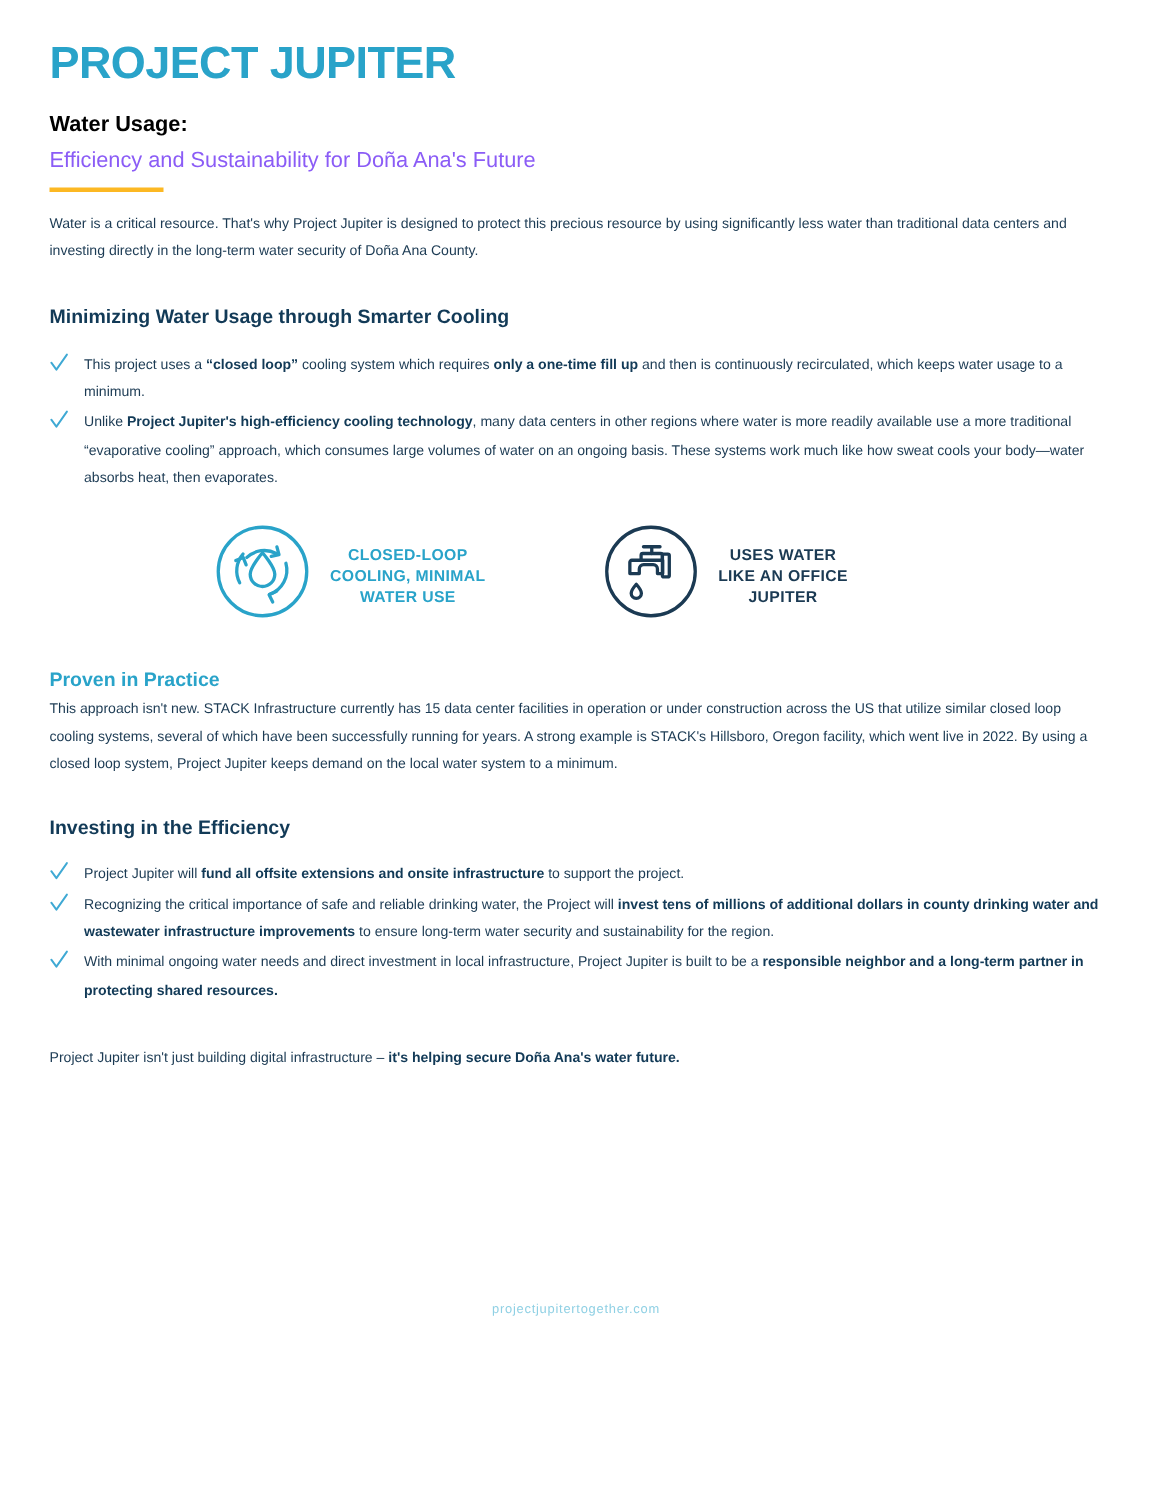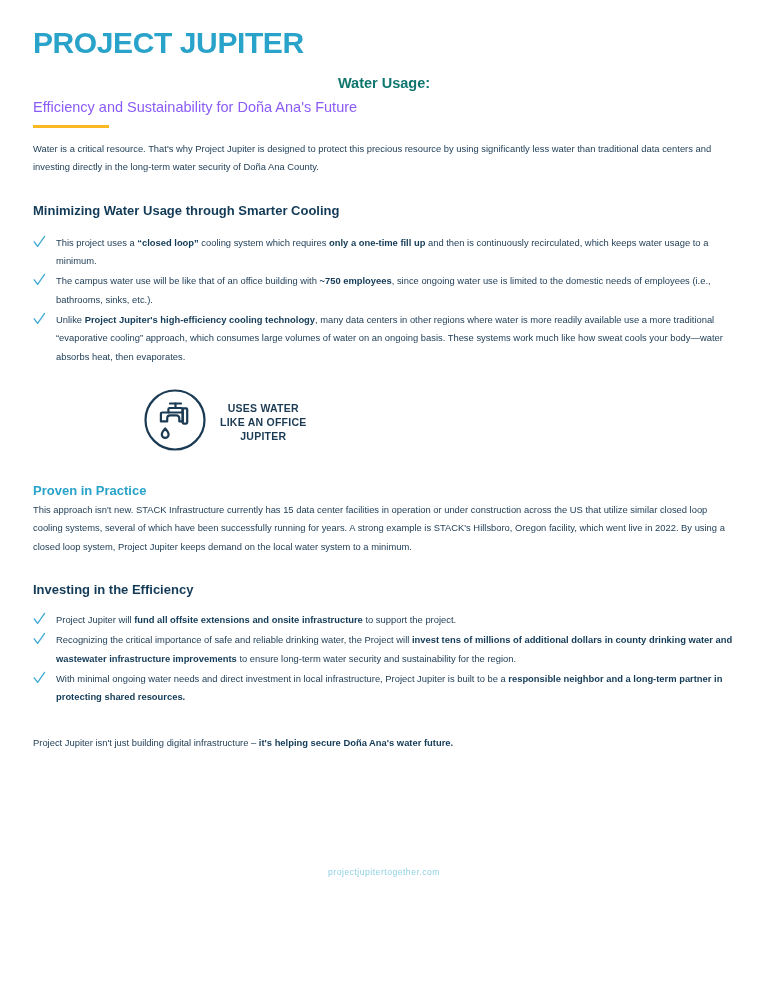--- a/index.html
+++ b/index.html
@@ -30,24 +30,23 @@
     font-weight: 700;
     letter-spacing: -0.4px;
     color: #29a3c9;
     line-height: 1.1;
     margin-top: 4px;
   }
 
   .subtitle-line1 {
     font-size: 14.5px;
     font-weight: 700;
-    color: #0f766e;
+    color: #000000;
     margin-top: 15px;
     line-height: 1.35;
-    text-align: center;
   }
 
   .subtitle-line2 {
     font-size: 14.5px;
     font-weight: 400;
     color: #8b5cf6;
     margin-top: 4px;
     line-height: 1.35;
   }
 
@@ -182,28 +181,42 @@
   <p class="intro">Water is a critical resource. That's why Project Jupiter is designed to protect this precious resource by using significantly less water than traditional data centers and investing directly in the long-term water security of Doña Ana County.</p>
 
   <h2 class="sec-heading">Minimizing Water Usage through Smarter Cooling</h2>
 
   <ul class="bullets">
       <li class="bullet"><span class="check-icon"><svg width="13" height="14" viewBox="0 0 13 14" fill="none">
             <path d="M1.2 6.8L4.6 11.4L11.6 1.4" stroke="currentColor" stroke-width="1.3" stroke-linecap="round" stroke-linejoin="round"></path>
           </svg></span><span>This project uses a <b>“closed loop”</b> cooling system which requires <b>only a one-time fill up</b> and then is continuously recirculated, which keeps water usage to a minimum.</span></li>
       <li class="bullet"><span class="check-icon"><svg width="13" height="14" viewBox="0 0 13 14" fill="none">
             <path d="M1.2 6.8L4.6 11.4L11.6 1.4" stroke="currentColor" stroke-width="1.3" stroke-linecap="round" stroke-linejoin="round"></path>
-          </svg></span><span> The campus water use will be like that of an office building with <b>~750 employees</b>, since ongoing water use is limited to the domestic needs of employees (i.e., bathrooms, sinks, etc.).</span></li>
-      <li class="bullet"><span class="check-icon"><svg width="13" height="14" viewBox="0 0 13 14" fill="none">
-            <path d="M1.2 6.8L4.6 11.4L11.6 1.4" stroke="currentColor" stroke-width="1.3" stroke-linecap="round" stroke-linejoin="round"></path>
           </svg></span><span>Unlike <b>Project Jupiter's high-efficiency cooling technology</b>, many data centers in other regions where water is more readily available use a more traditional “evaporative cooling” approach, which consumes large volumes of water on an ongoing basis. These systems work much like how sweat cools your body—water absorbs heat, then evaporates.</span></li>
     </ul>
 
   <div class="icon-row">
 
+    <div class="icon-item">
+      <span class="icon-circle">
+        <svg width="64" height="64" viewBox="0 0 64 64" fill="none">
+          <circle cx="32" cy="32" r="29.5" stroke="#29a3c9" stroke-width="2.2"></circle>
+          <path d="M32 19.5c0 0-8.2 9.4-8.2 14.3a8.2 8.2 0 0 0 16.4 0c0-4.9-8.2-14.3-8.2-14.3z" stroke="#29a3c9" stroke-width="2.2" stroke-linejoin="round" fill="none"></path>
+          <path d="M21.6 22.6a17 17 0 0 1 19.6-2.6" stroke="#29a3c9" stroke-width="2.2" stroke-linecap="round" fill="none"></path>
+          <path d="M41.6 15.6l1.4 5.2-5.2 1.1" stroke="#29a3c9" stroke-width="2.2" stroke-linecap="round" stroke-linejoin="round" fill="none"></path>
+          <path d="M16.8 39.5a17 17 0 0 1 2.2-19.1" stroke="#29a3c9" stroke-width="2.2" stroke-linecap="round" fill="none"></path>
+          <path d="M14.2 24.7l4.9-2.1 2 5" stroke="#29a3c9" stroke-width="2.2" stroke-linecap="round" stroke-linejoin="round" fill="none"></path>
+          <path d="M47.6 26.5a17 17 0 0 1-10.9 20.7" stroke="#29a3c9" stroke-width="2.2" stroke-linecap="round" fill="none"></path>
+          <path d="M41.4 45.2l-5 2.3 2.4 4.8" stroke="#29a3c9" stroke-width="2.2" stroke-linecap="round" stroke-linejoin="round" fill="none"></path>
+        </svg>
+      </span>
+      <span class="icon-label teal">CLOSED-LOOP
+COOLING, MINIMAL
+WATER USE</span>
+    </div>
 
     <div class="icon-item">
       <span class="icon-circle">
         <svg width="64" height="64" viewBox="0 0 64 64" fill="none">
           <circle cx="32" cy="32" r="29.5" stroke="#1b3a53" stroke-width="2.2"></circle>
           <path d="M32.5 15.5v4.5" stroke="#1b3a53" stroke-width="2.2" stroke-linecap="round"></path>
           <path d="M27 15.5h11" stroke="#1b3a53" stroke-width="2.2" stroke-linecap="round"></path>
           <path d="M26.6 20h11.8a1.2 1.2 0 0 1 1.2 1.2v3.3H25.4v-3.3A1.2 1.2 0 0 1 26.6 20z" stroke="#1b3a53" stroke-width="2.2" stroke-linejoin="round" fill="none"></path>
           <path d="M25.4 24.5h-6.2a1.3 1.3 0 0 0-1.3 1.3v7.6h6.3v-3.1c0-1.6 1.3-2.9 2.9-2.9h6.4c1.5 0 2.8 1.3 2.8 2.9v3.1h3.5V24.5" stroke="#1b3a53" stroke-width="2.2" stroke-linejoin="round" stroke-linecap="round" fill="none"></path>
           <rect x="39.6" y="20.4" width="4.6" height="15.2" rx="1" stroke="#1b3a53" stroke-width="2.2"></rect>

